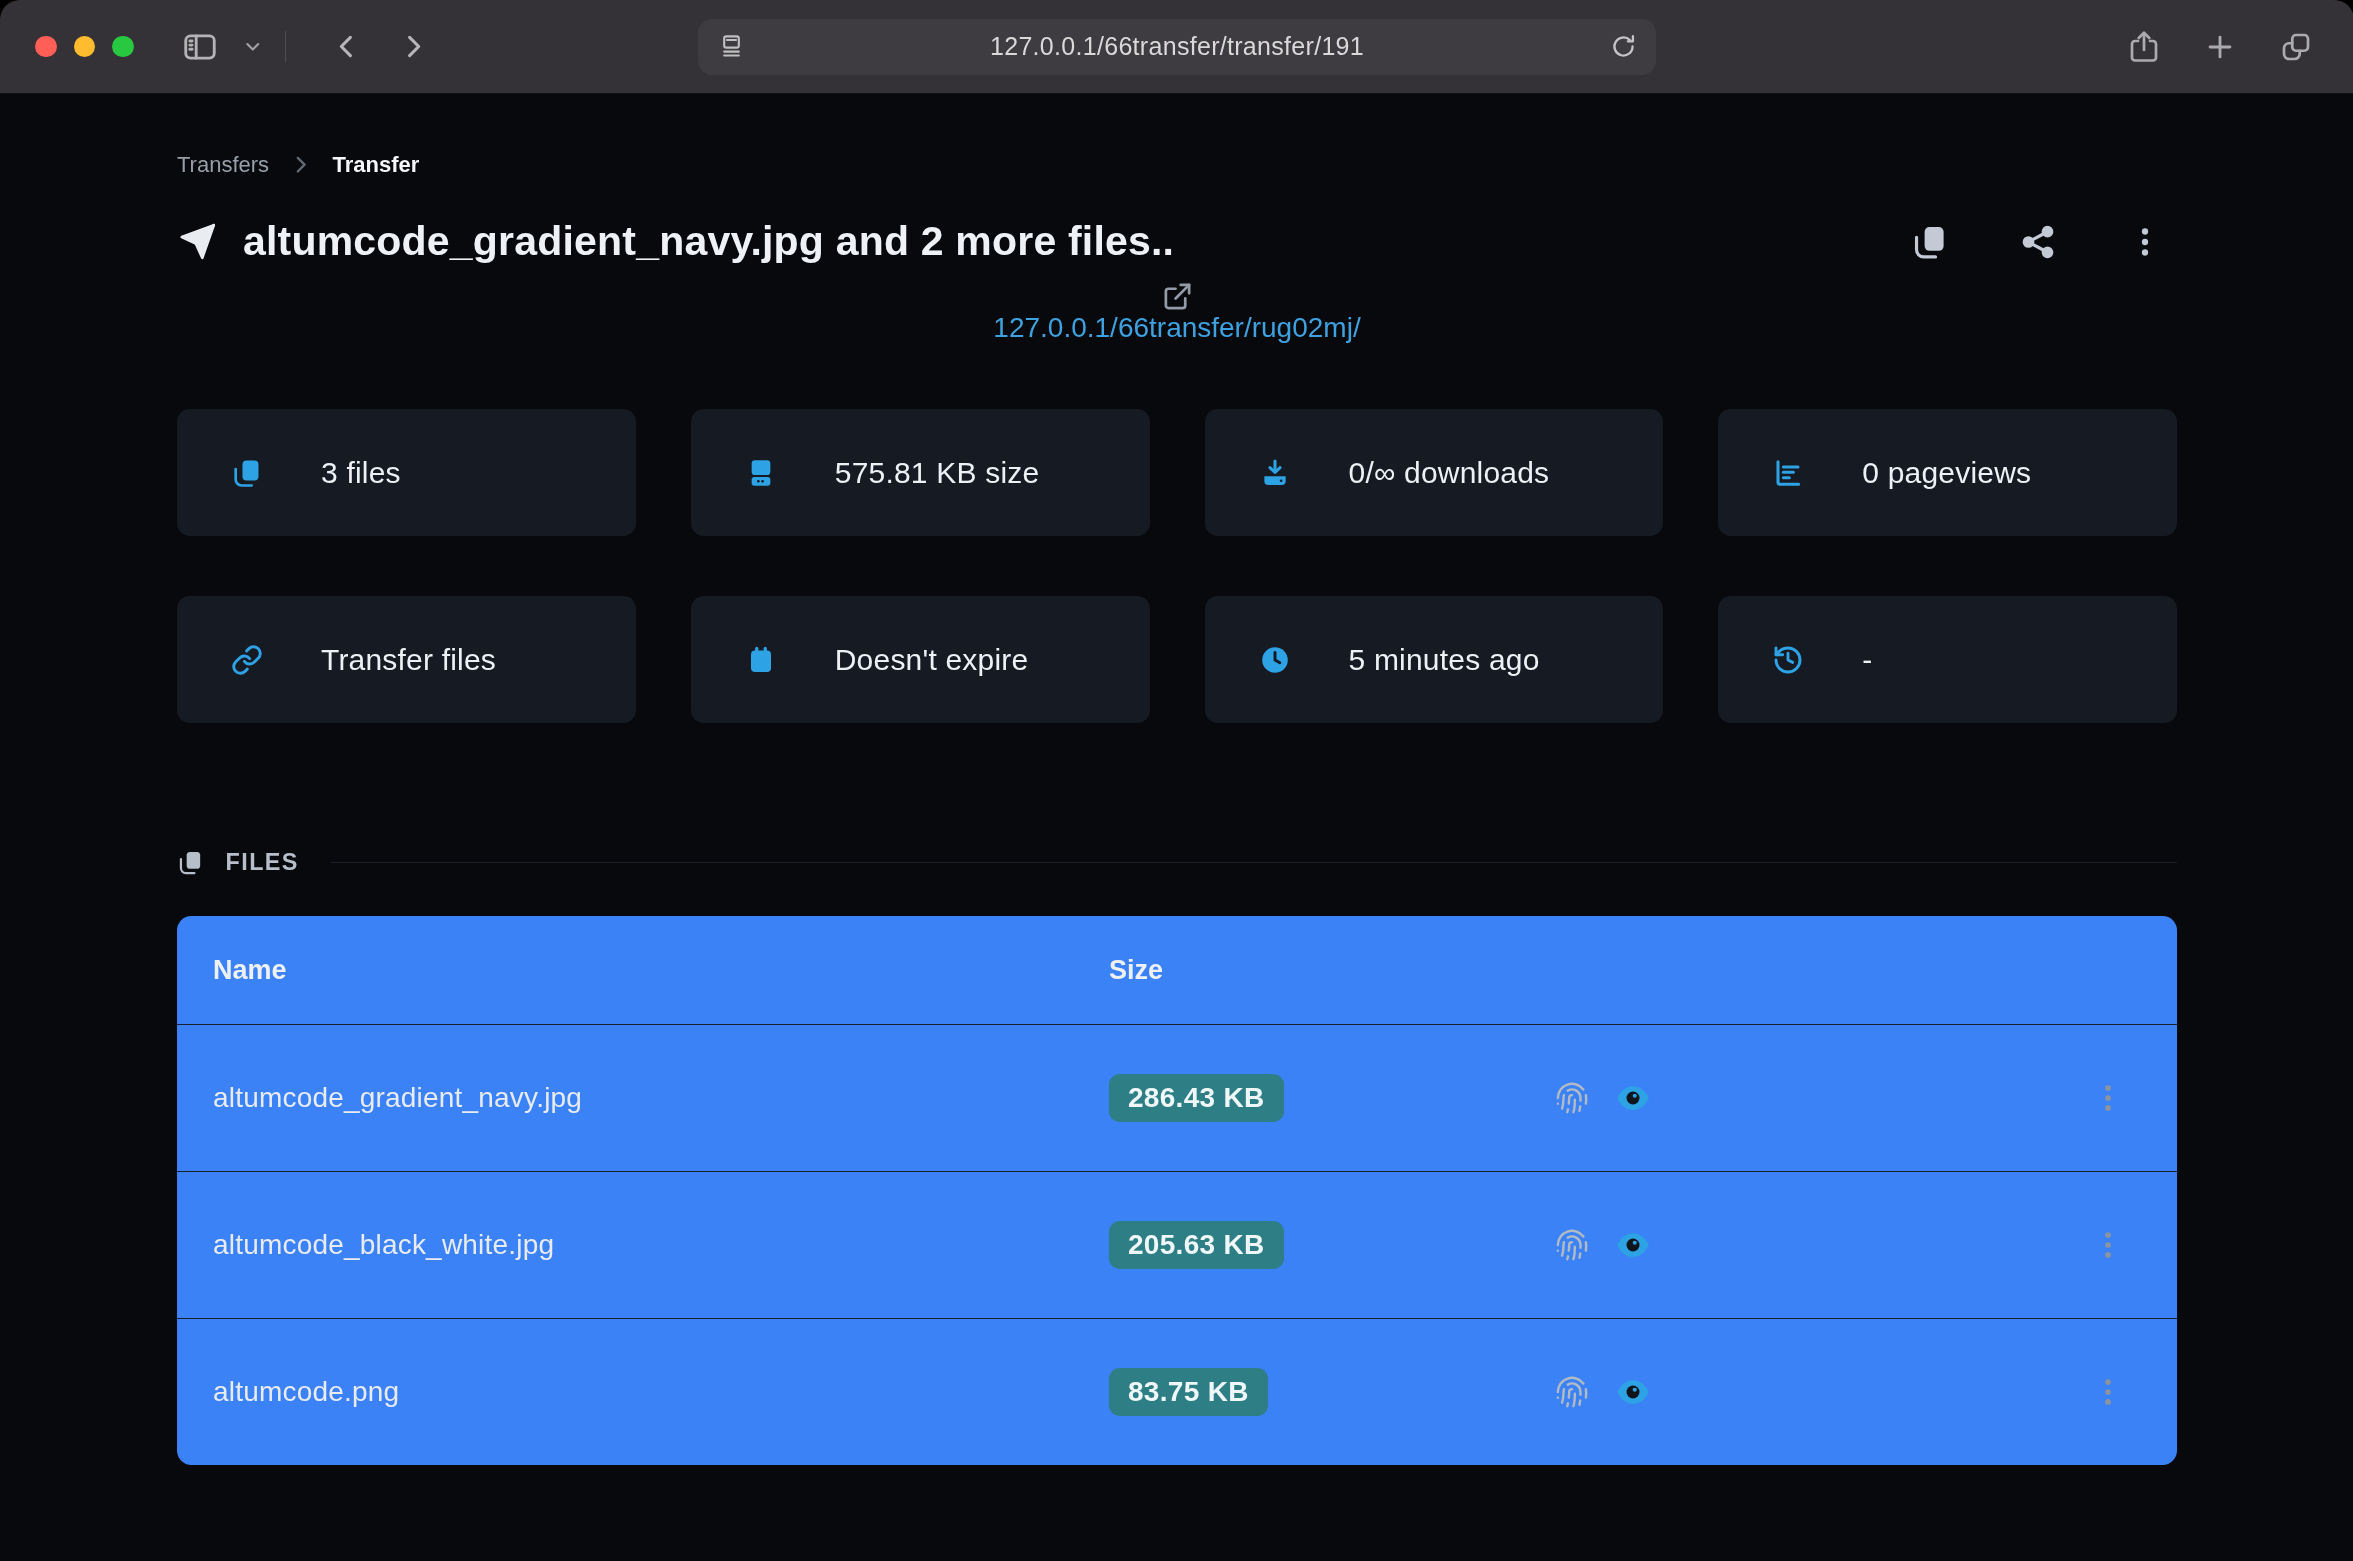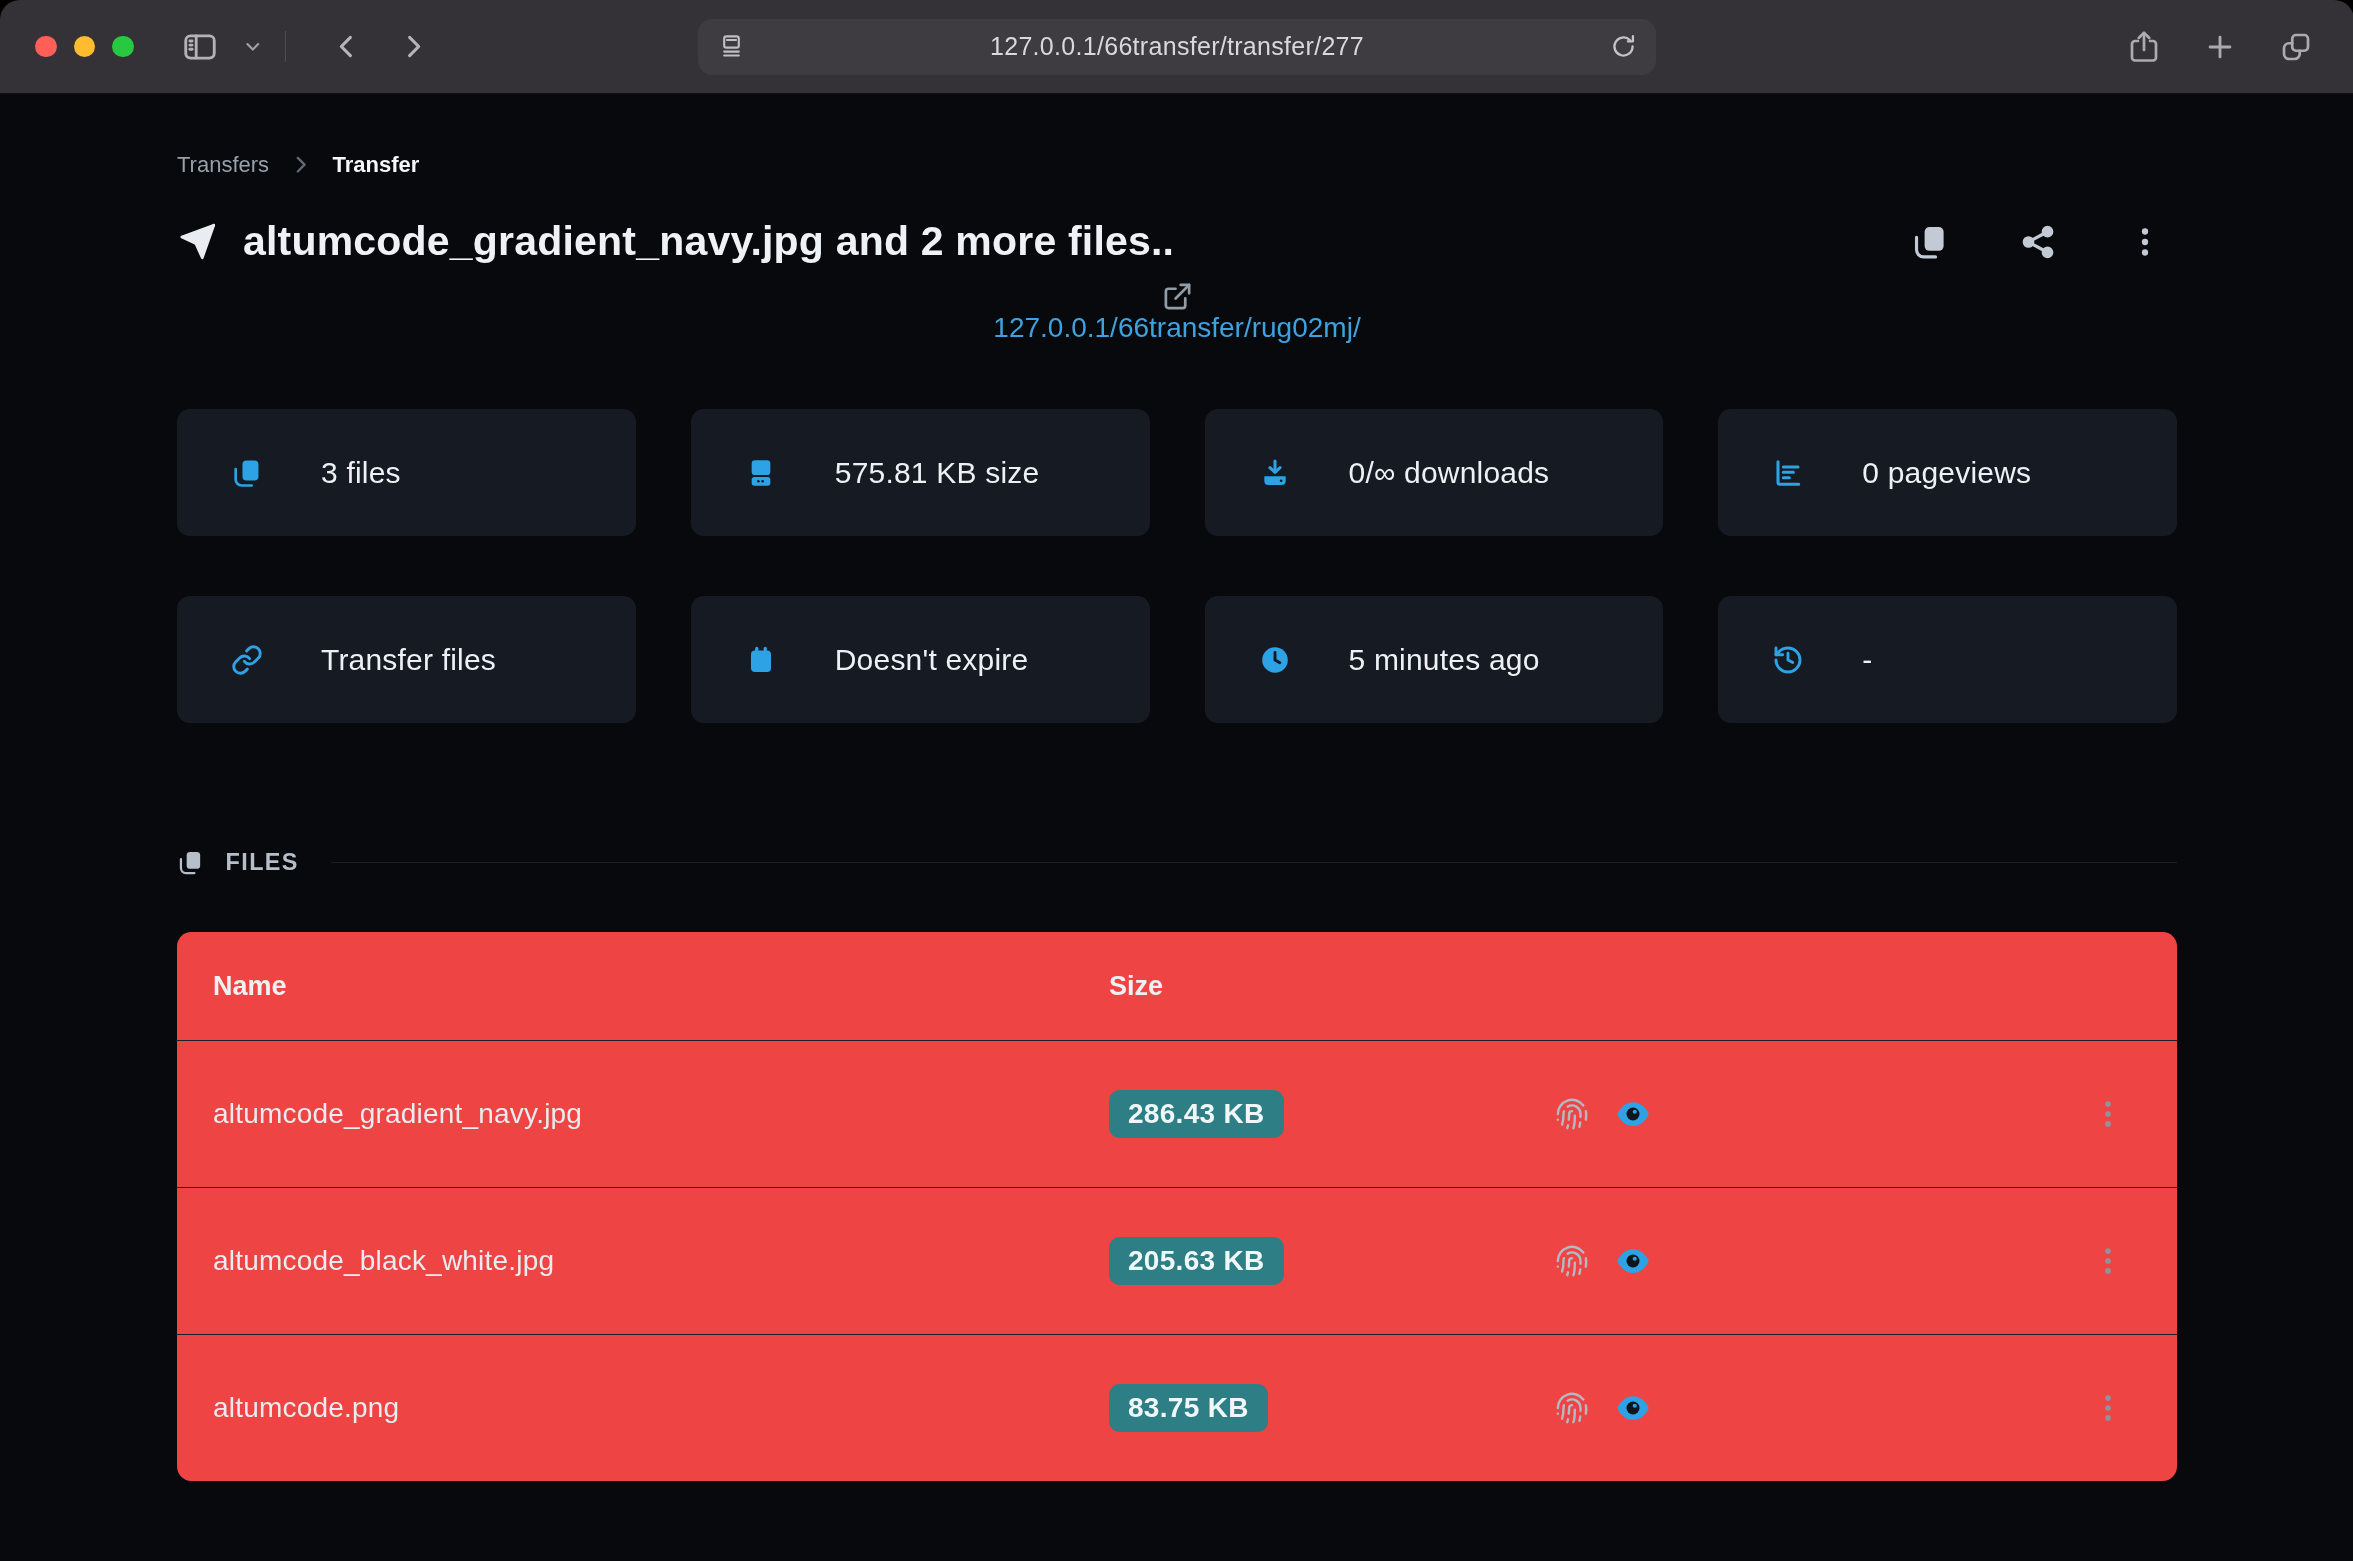--- a/index.html
+++ b/index.html
@@ -49,21 +49,21 @@
   .stats-grid{margin-top:65px;display:grid;grid-template-columns:repeat(4,1fr);gap:60px 55px;}
   .stat-card{height:127px;background:#161a22;border-radius:12.6px;display:flex;align-items:center;padding-left:54px;}
   .stat-icon{color:#2da2e5;flex:none;display:flex;}
   .stat-label{margin-left:58px;font-size:30px;font-weight:500;color:#edf0f4;letter-spacing:0.2px;}
 
   .files-head{margin-top:126px;display:flex;align-items:center;}
   .files-head .fh-icon{color:#b6bec9;display:flex;}
   .files-head .fh-label{margin-left:21.6px;font-size:23.4px;font-weight:700;letter-spacing:1.4px;color:#b6bec9;}
   .rule{flex:1;height:1.8px;background:#1a1f27;margin-left:32px;}
 
-  .table{margin-top:56px;background:#ef4444;border-radius:14.4px;}
+  .table{margin-top:40px;background:#3b82f6;border-radius:14.4px;}
   .t-header{height:108px;display:flex;align-items:center;padding:0 36px;font-size:27px;font-weight:700;color:#eef1f4;}
   .col-name{width:896px;}
   .t-row{height:146px;display:flex;align-items:center;padding:0 36px;border-top:0.9px solid #1b2029;position:relative;}
   .cell-name{width:896px;font-size:28px;color:#e8ebef;letter-spacing:0.2px;}
   .cell-size{width:271px;}
   .badge{display:inline-block;background:#2d7e85;color:#f0f7f8;font-size:28px;font-weight:700;padding:8px 19px;border-radius:10.8px;letter-spacing:0.3px;}
   .cell-icons{display:flex;align-items:center;gap:25px;margin-left:175px;}
   .fp{color:#b2bac4;display:flex;}
   .eye{color:#2da2e5;display:flex;}
   .row-kebab{position:absolute;right:52px;color:#8d949e;display:flex;}
@@ -112,21 +112,21 @@
 
     <div class="url-field">
       <span class="reader">
         <svg width="27" height="27" viewBox="0 0 24 24" fill="none" stroke="currentColor" stroke-width="1.9" stroke-linecap="round">
           <rect x="5.5" y="3" width="13" height="10" rx="2"></rect>
             <line x1="8" y1="6.2" x2="16" y2="6.2"></line>
           <line x1="5.5" y1="16.5" x2="18.5" y2="16.5"></line>
             <line x1="5.5" y1="20" x2="18.5" y2="20"></line>
         </svg>
       </span>
-      <span class="url-text">127.0.0.1/66transfer/transfer/277</span>
+      <span class="url-text">127.0.0.1/66transfer/transfer/191</span>
       <span class="reload">
         <svg width="29" height="29" viewBox="0 0 24 24" fill="none" stroke="currentColor" stroke-width="1.9" stroke-linecap="round" stroke-linejoin="round">
           <path d="M19.5 12a7.5 7.5 0 1 1-2.2-5.3"></path>
             <path d="M19.8 3.5v4.2h-4.2"></path>
         </svg>
       </span>
     </div>
 
     <div class="chrome-right">
       <button class="icon-btn">

